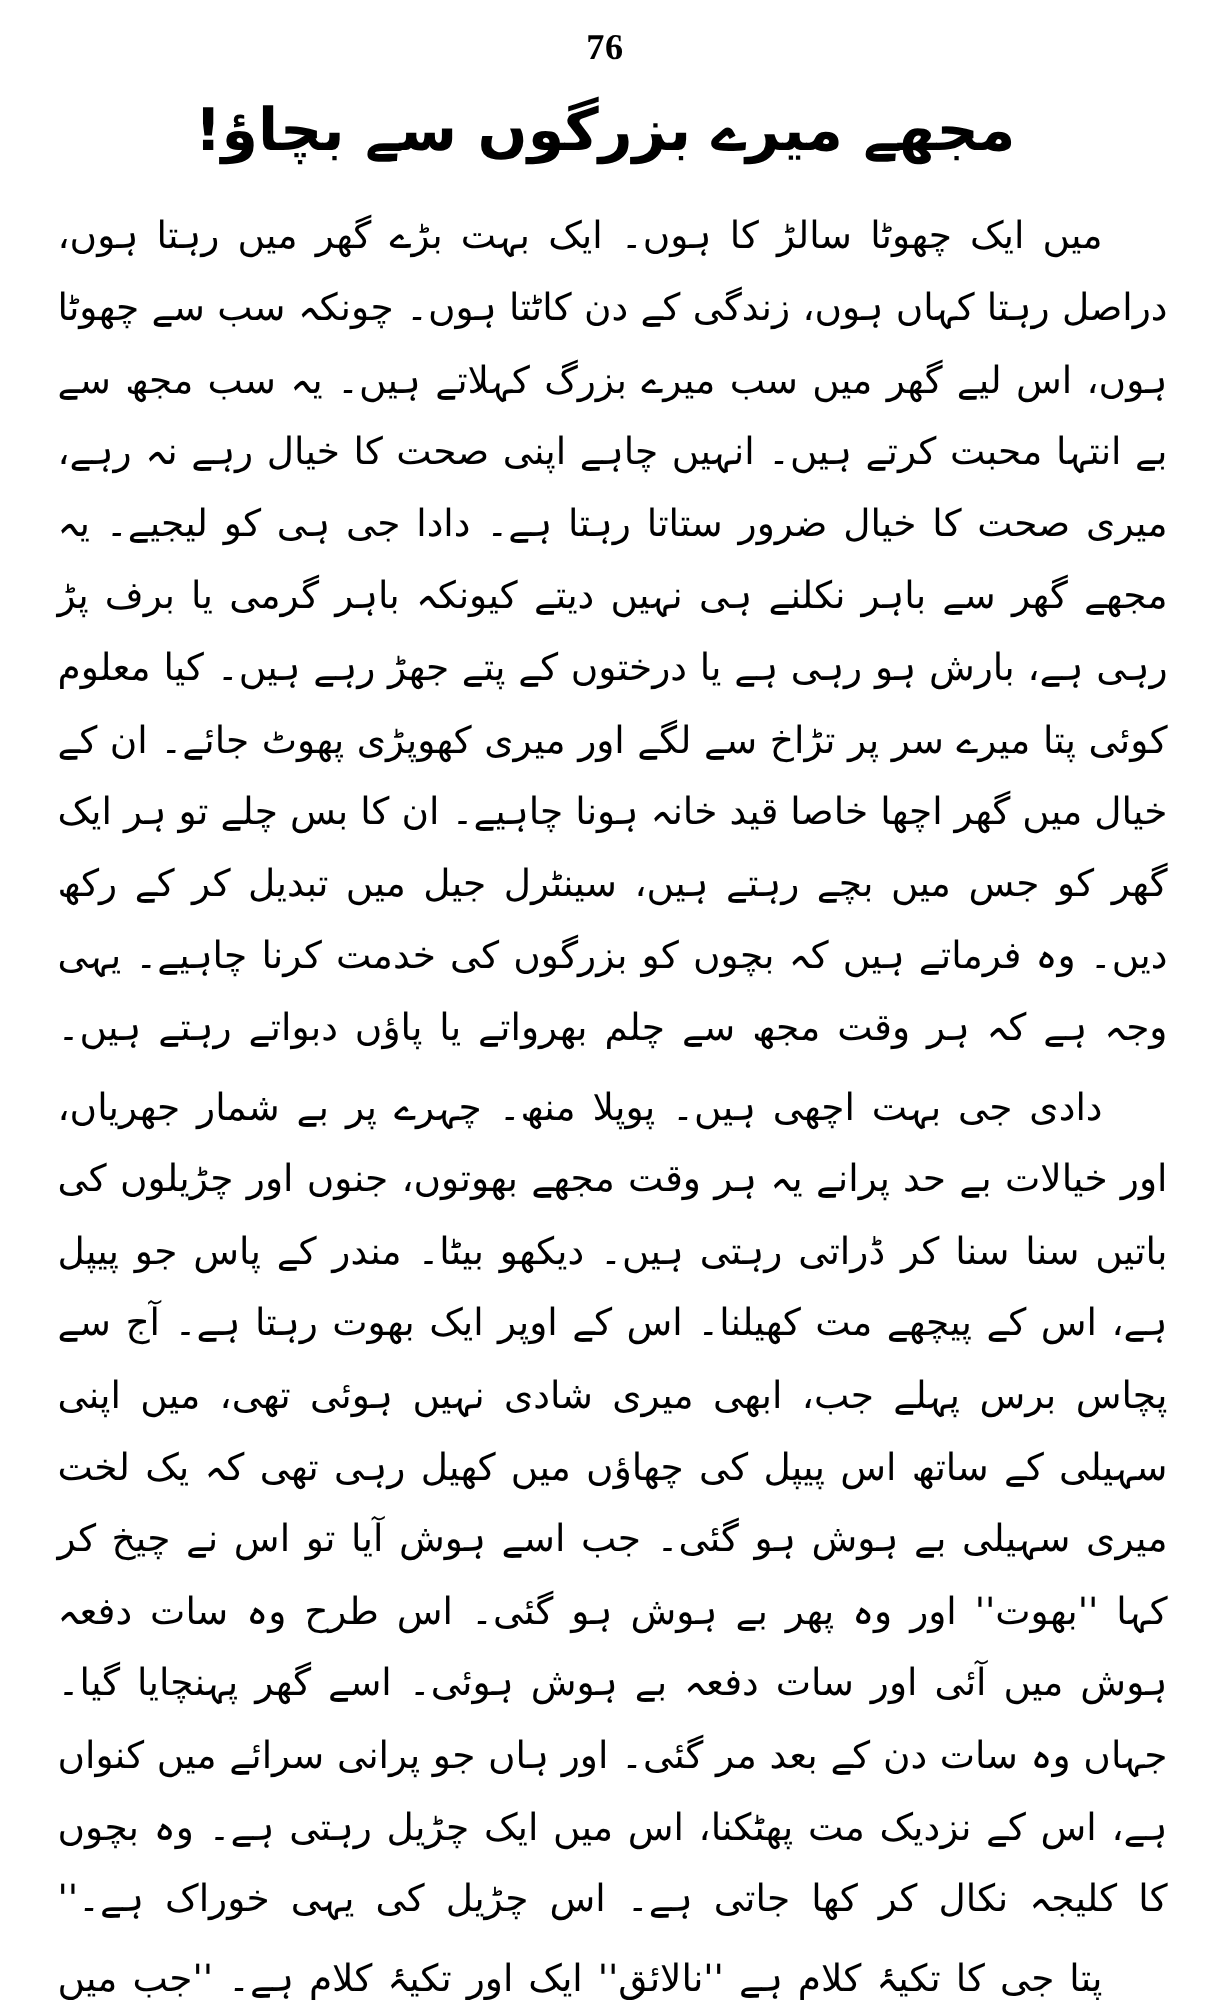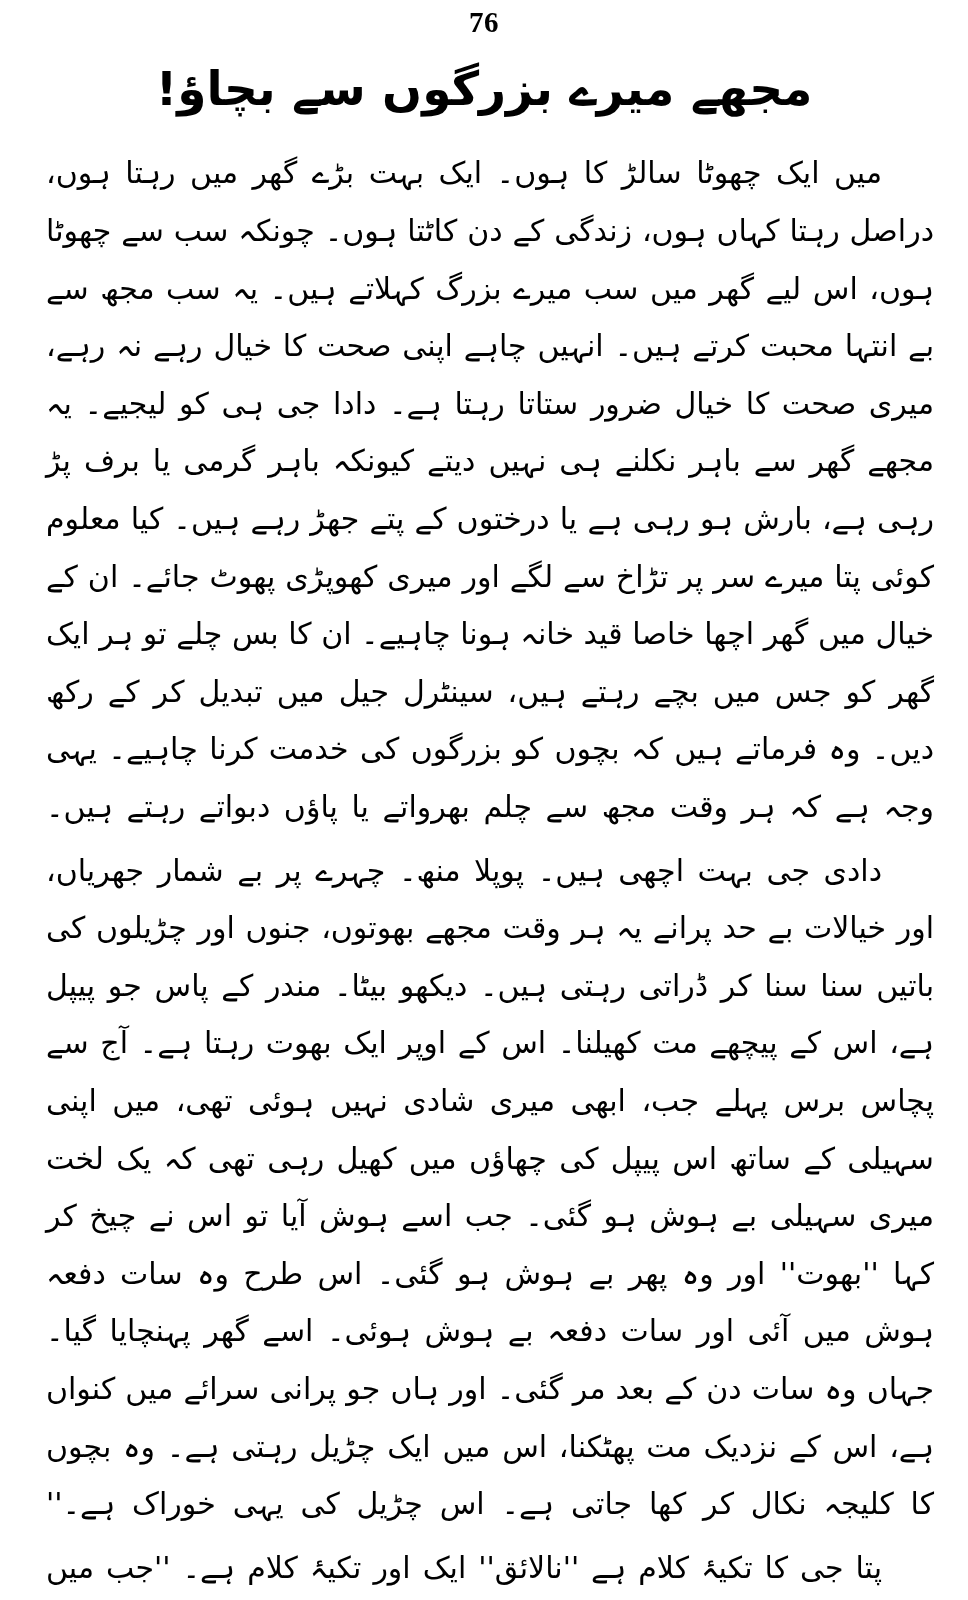--- a/index.html
+++ b/index.html
@@ -12,21 +12,21 @@
     height: 1600px;
     overflow: hidden;
     font-family: "DejaVu Sans", "Liberation Sans", sans-serif;
     color: #000000;
   }
   .page {
     position: relative;
     width: 968px;
     height: 1600px;
     box-sizing: border-box;
-    padding: 6px 34px 20px 34px;
+    padding: 22px 34px 20px 34px;
     background: #ffffff;
   }
   .page-number {
     text-align: center;
     font-size: 29px;
     font-weight: 700;
     letter-spacing: 0.5px;
     color: #000;
     margin: 0 0 18px 0;
     font-family: "Liberation Serif", "DejaVu Serif", serif;

